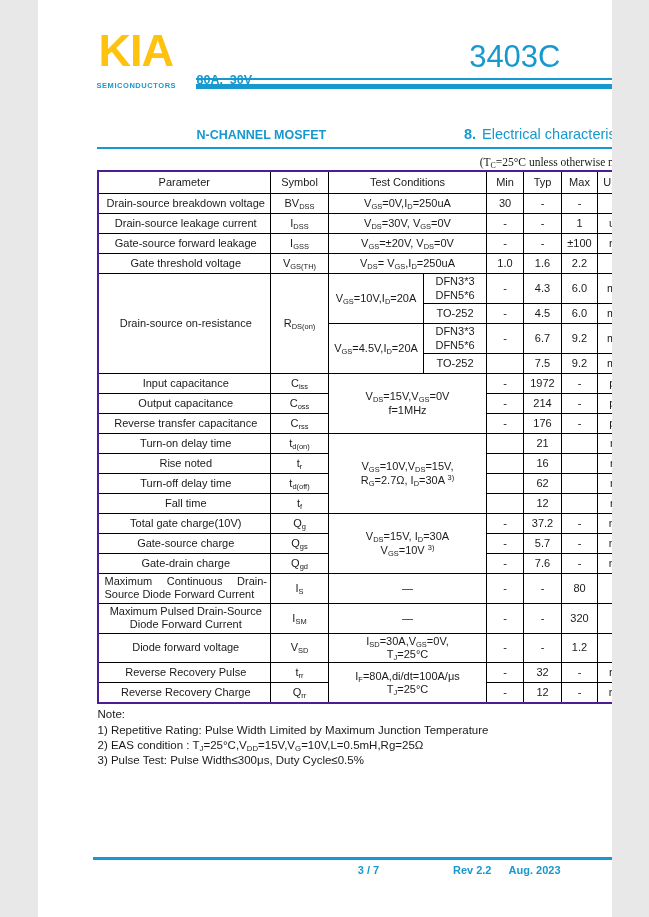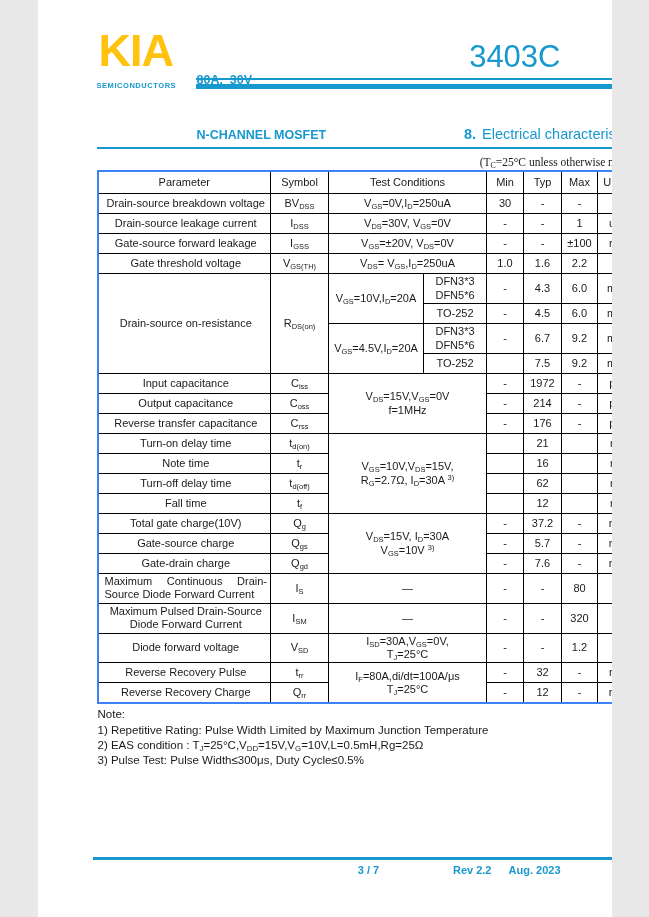--- a/index.html
+++ b/index.html
@@ -49,21 +49,21 @@
   .sec-no{font-weight:bold;margin-right:6px;}
   .sec-rule{margin-top:4px;width:541px;height:2px;background:var(--cyan);}
   .cond-note{
     margin-top:7px;margin-bottom:2px;
     text-align:right;font-size:11.5px;color:var(--ink);font-family:Liberation Serif, serif;
   }
   table{
     border-collapse:collapse;table-layout:fixed;
     width:537px;margin-left:0;
     font-size:11px;color:var(--ink);
-    border:2px solid #3b82f6;
+    border:2px solid #4c1d95;
   }
   th,td{
     border:1px solid #000;
     padding:1px 3px;
     text-align:center;vertical-align:middle;
     line-height:1.22;white-space:pre-line;
     overflow:hidden;
   }
   th{font-weight:normal;height:19px;}
   td{height:17px;}
@@ -232,21 +232,21 @@
           <tr>
             <td class="al-left">Turn-on delay time</td>
             <td>t<sub>d(on)</sub></td>
             <td colspan="2" rowspan="4">V<sub>GS</sub>=10V,V<sub>DS</sub>=15V,<br>R<sub>G</sub>=2.7Ω, I<sub>D</sub>=30A <sup>3)</sup></td>
             <td></td>
             <td>21</td>
             <td></td>
             <td>ns</td>
           </tr>
           <tr>
-            <td class="al-left">Note time</td>
+            <td class="al-left">Rise noted</td>
             <td>t<sub>r</sub></td>
             <td></td>
             <td>16</td>
             <td></td>
             <td>ns</td>
           </tr>
           <tr>
             <td class="al-left">Turn-off delay time</td>
             <td>t<sub>d(off)</sub></td>
             <td></td>

